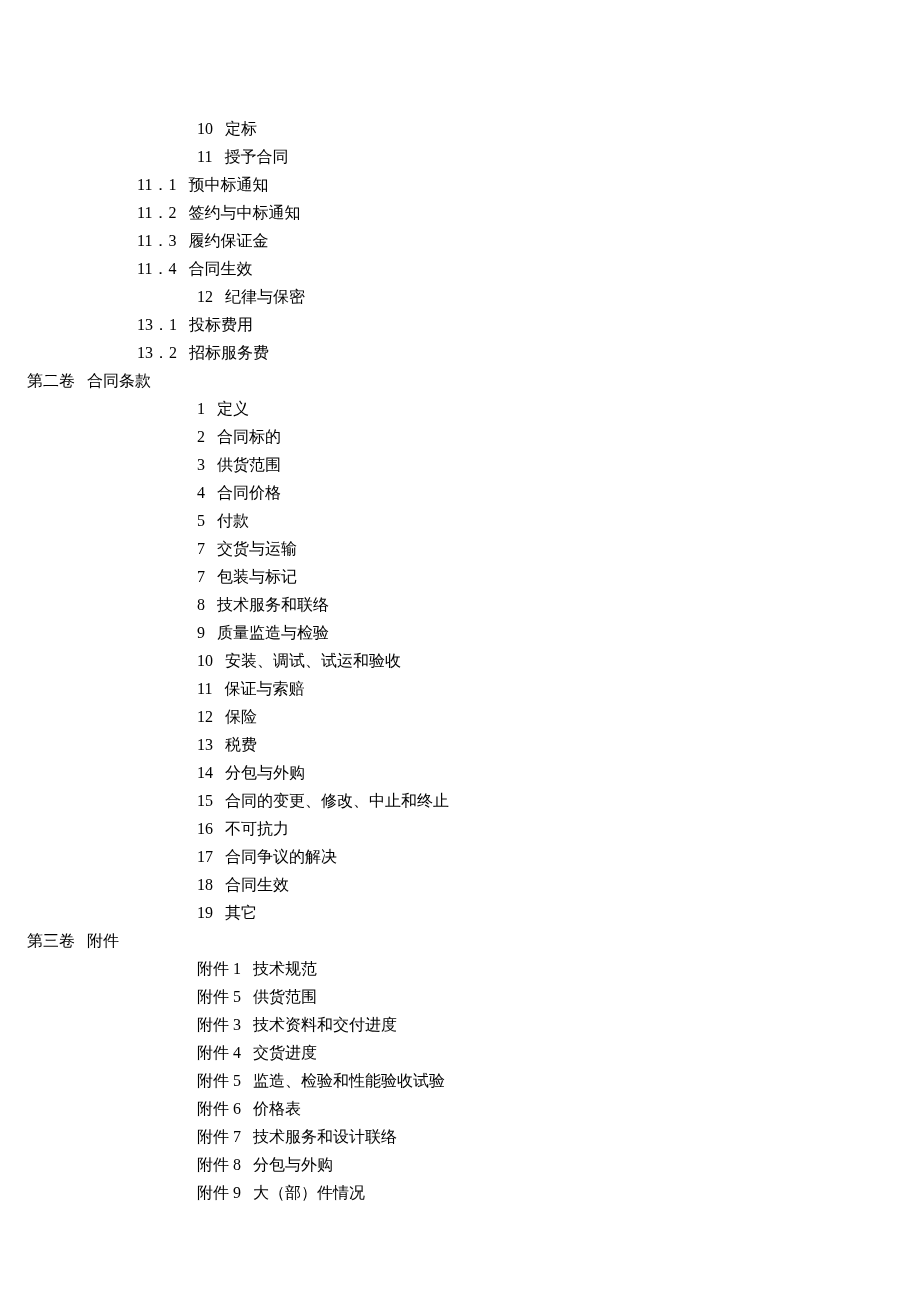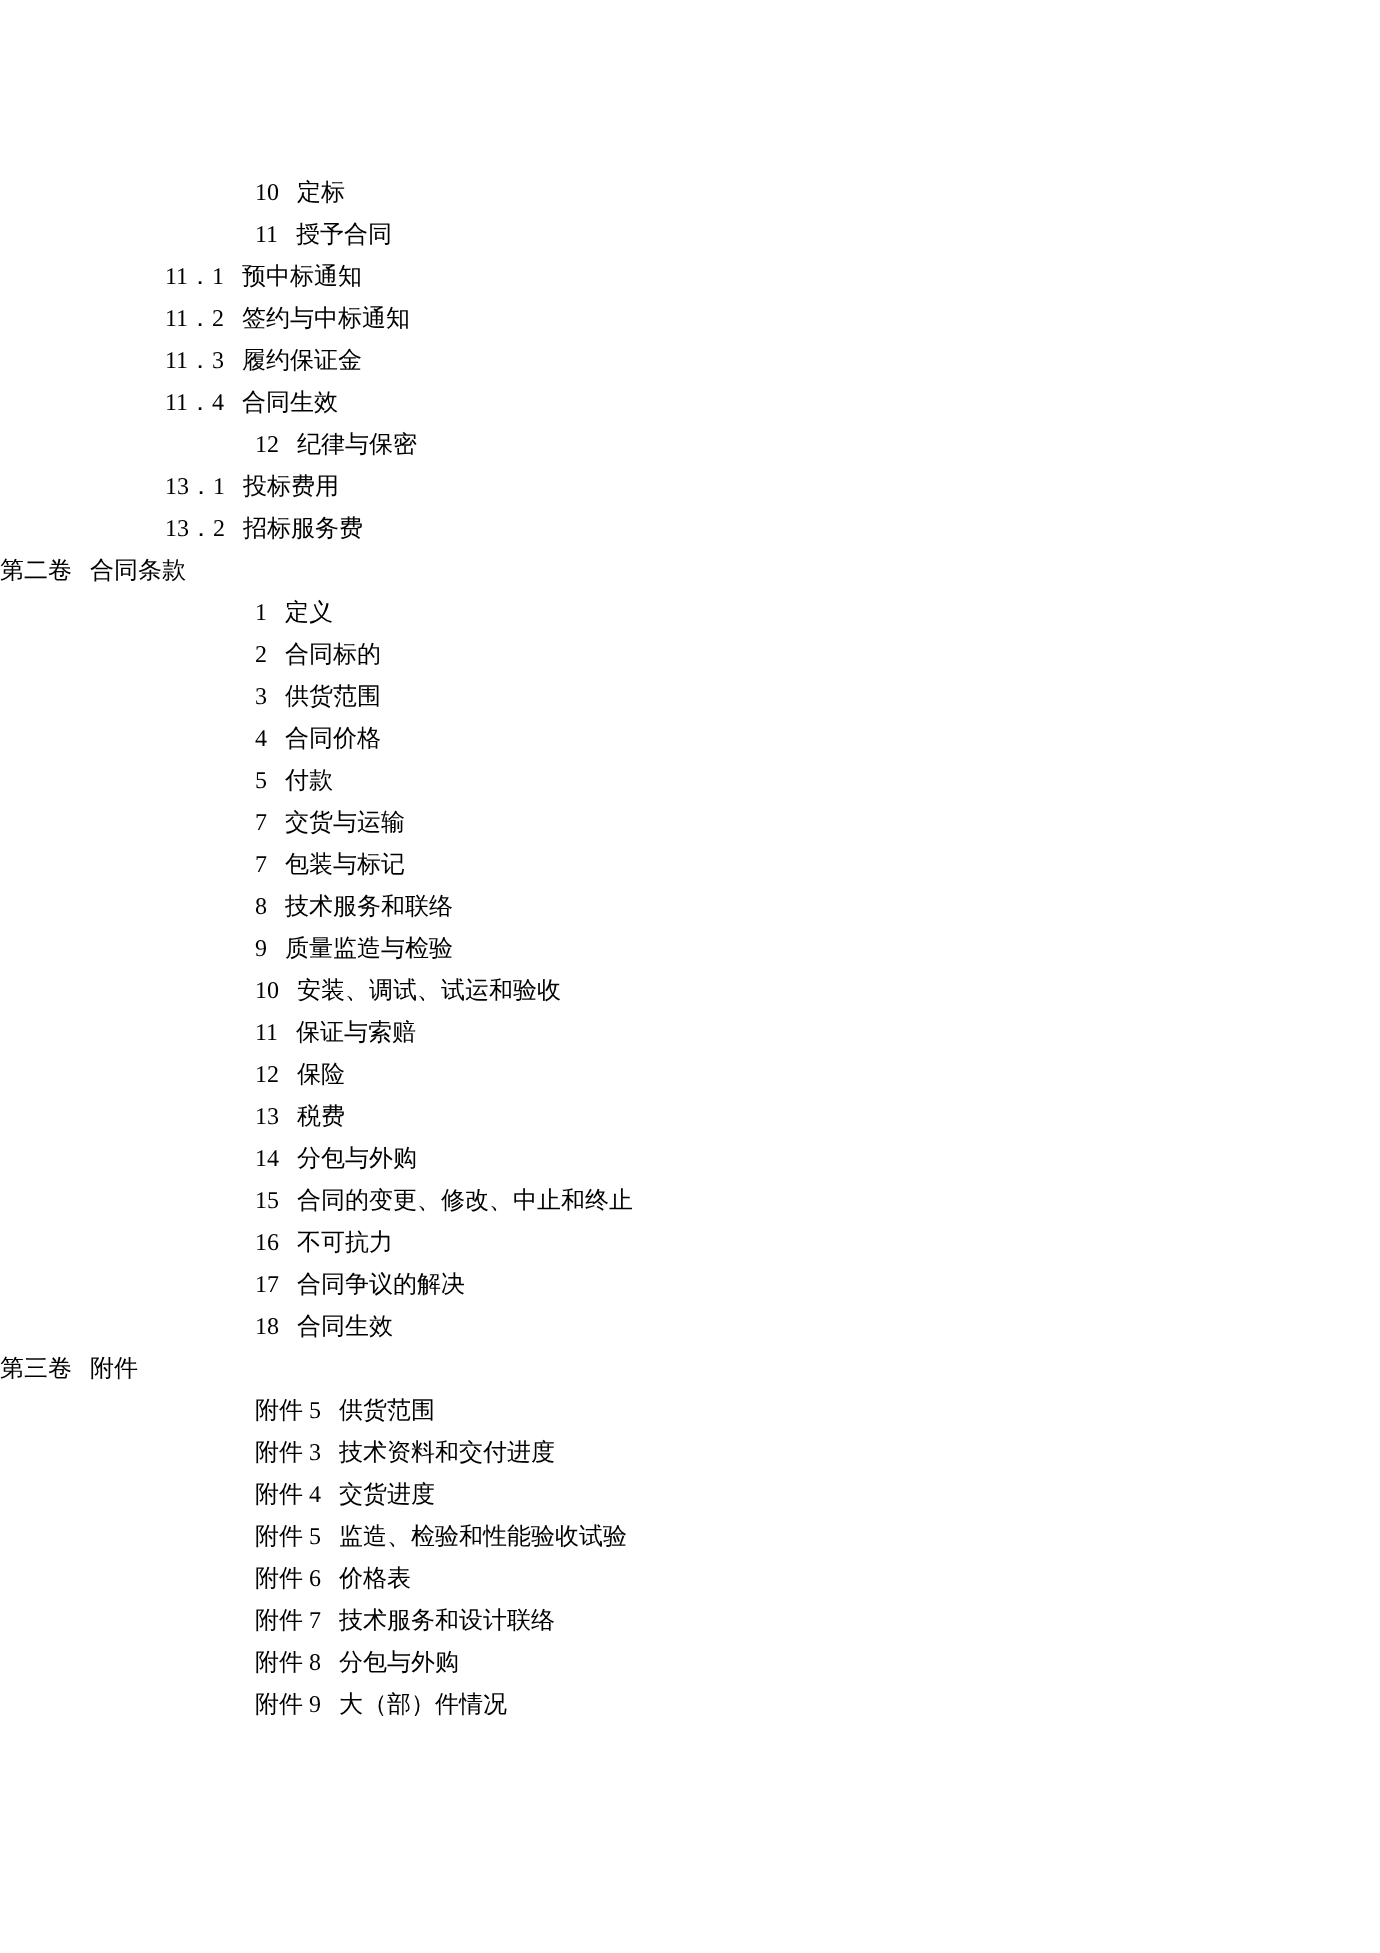--- a/index.html
+++ b/index.html
@@ -6,20 +6,21 @@
       font-family: "SimSun", "宋体", serif;
       font-size: 16px;
       color: #000;
       background: #fff;
       margin: 0;
       padding: 115px 0 0 0;
       line-height: 1.75;
     }
     .content {
       width: 820px;
+      margin-left: 27px;
     }
     .item {
       white-space: pre;
     }
     .level-0 { }
     .level-1 { padding-left: 170px; }
     .level-2 { padding-left: 110px; }
   </style>
 </head>
 <body>
@@ -46,21 +47,23 @@
     <div class="item level-1">9   质量监造与检验</div>
     <div class="item level-1">10   安装、调试、试运和验收</div>
     <div class="item level-1">11   保证与索赔</div>
     <div class="item level-1">12   保险</div>
     <div class="item level-1">13   税费</div>
     <div class="item level-1">14   分包与外购</div>
     <div class="item level-1">15   合同的变更、修改、中止和终止</div>
     <div class="item level-1">16   不可抗力</div>
     <div class="item level-1">17   合同争议的解决</div>
     <div class="item level-1">18   合同生效</div>
+    <div class="item level-1">19   其它</div>
     <div class="item level-0">第三卷   附件</div>
+    <div class="item level-1">附件 1   技术规范</div>
     <div class="item level-1">附件 5   供货范围</div>
     <div class="item level-1">附件 3   技术资料和交付进度</div>
     <div class="item level-1">附件 4   交货进度</div>
     <div class="item level-1">附件 5   监造、检验和性能验收试验</div>
     <div class="item level-1">附件 6   价格表</div>
     <div class="item level-1">附件 7   技术服务和设计联络</div>
     <div class="item level-1">附件 8   分包与外购</div>
     <div class="item level-1">附件 9   大（部）件情况</div>
   </div>
 

